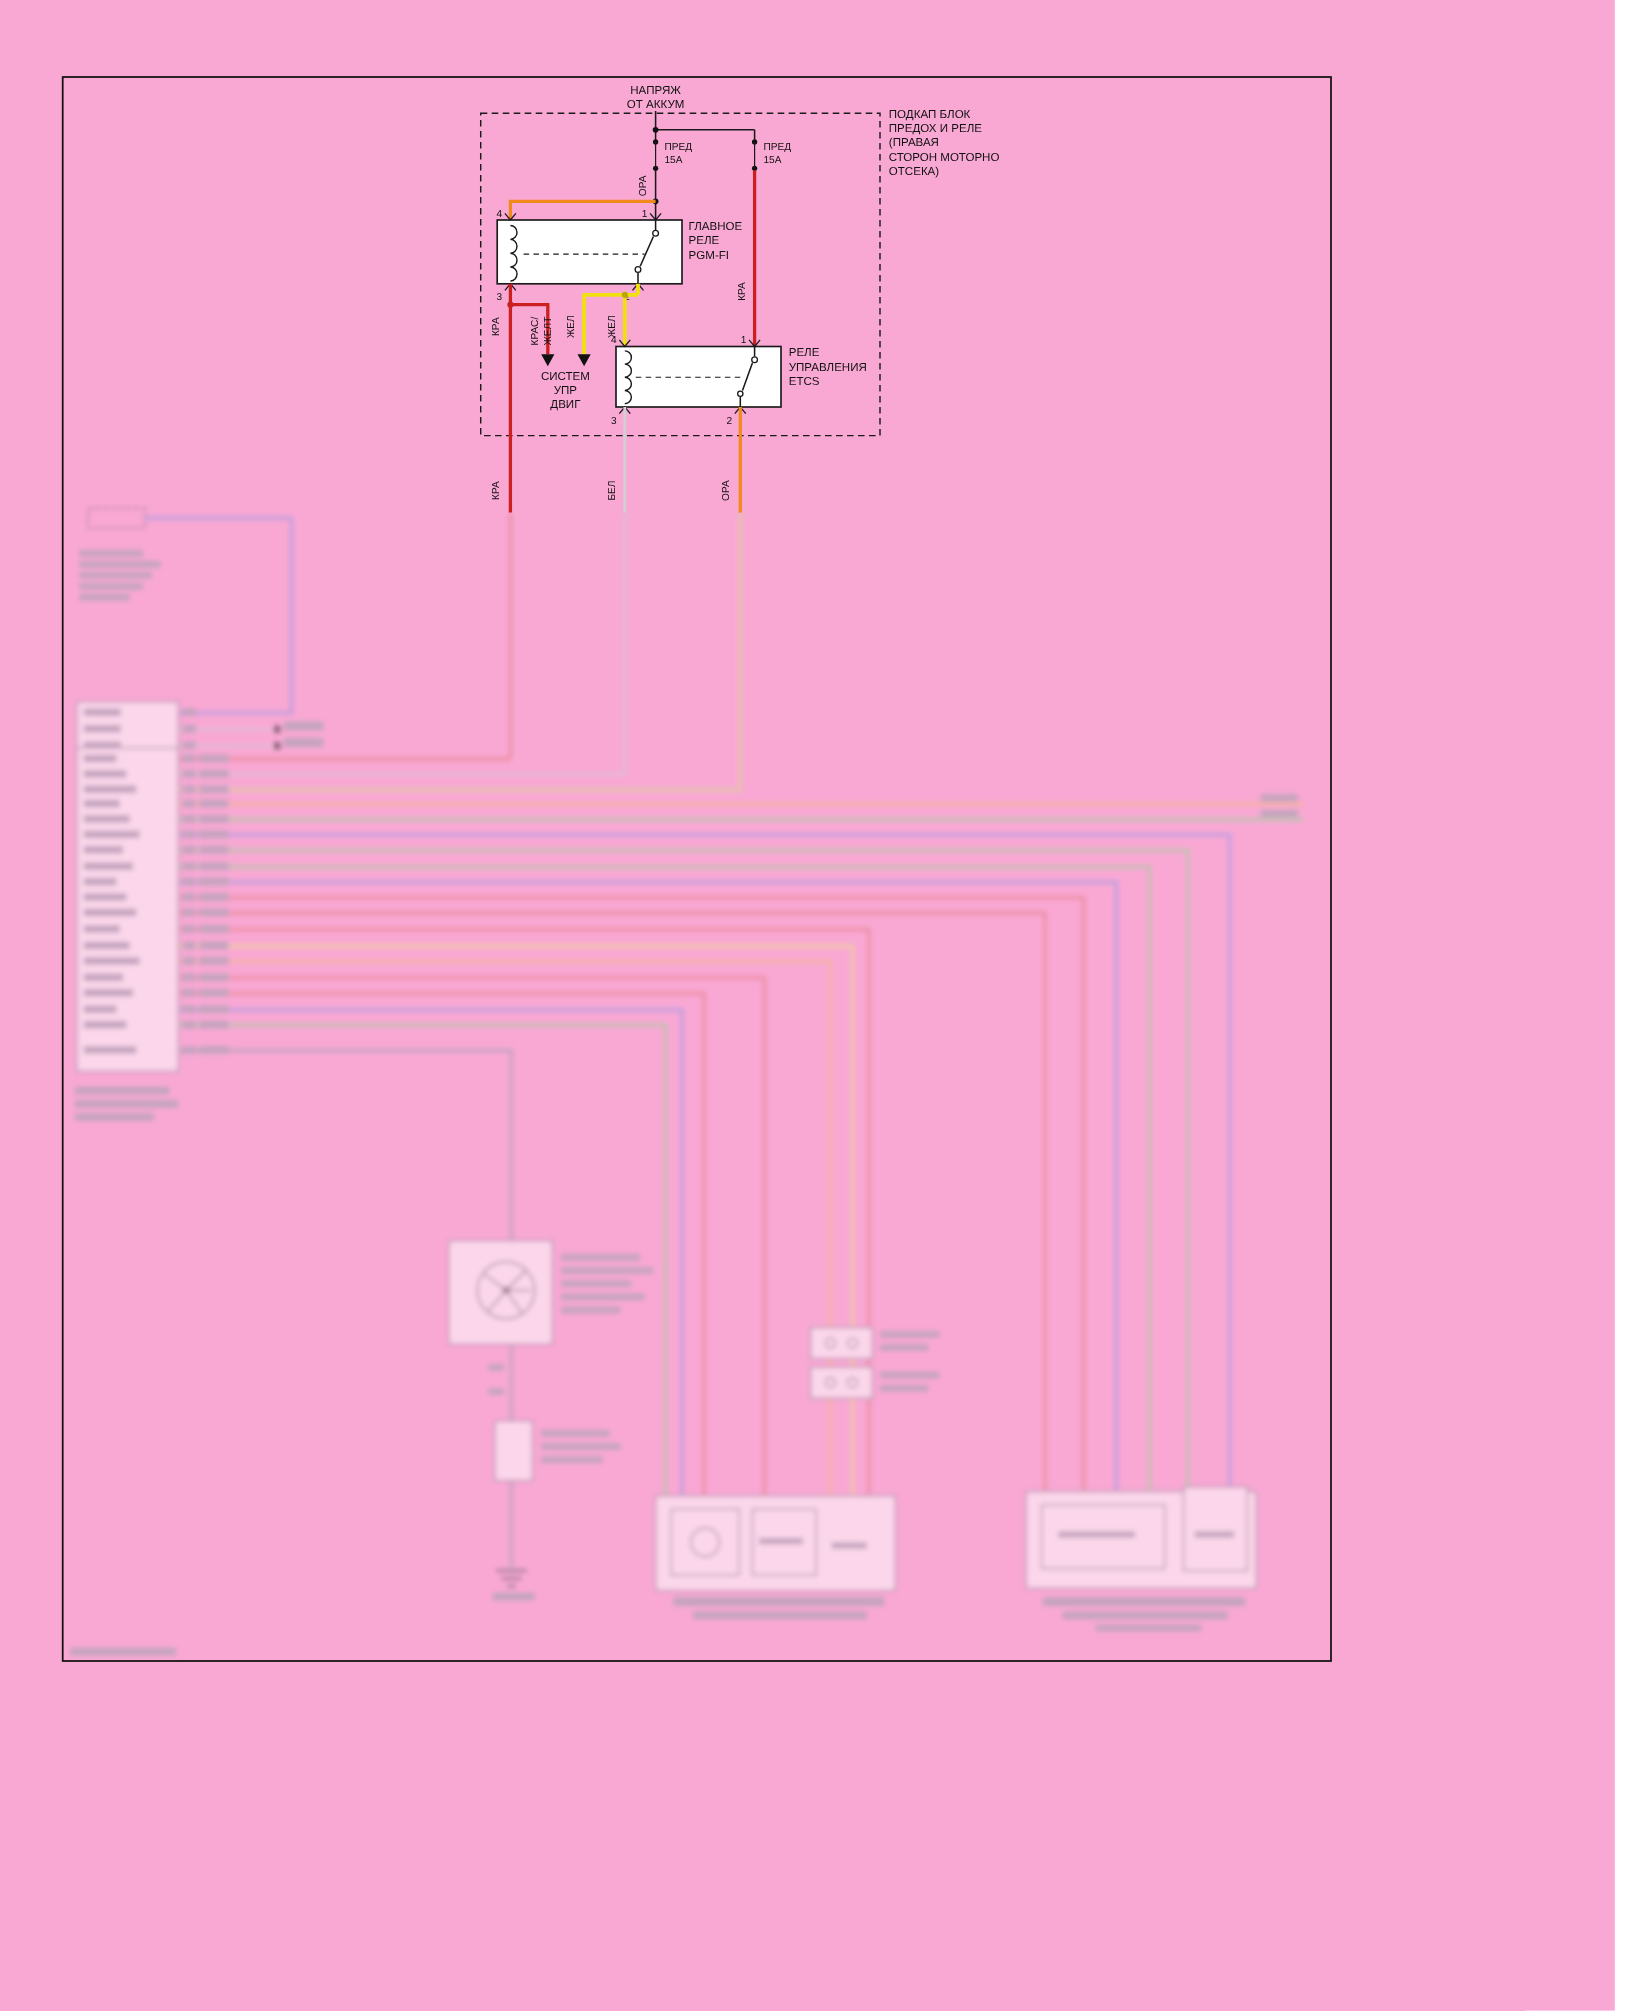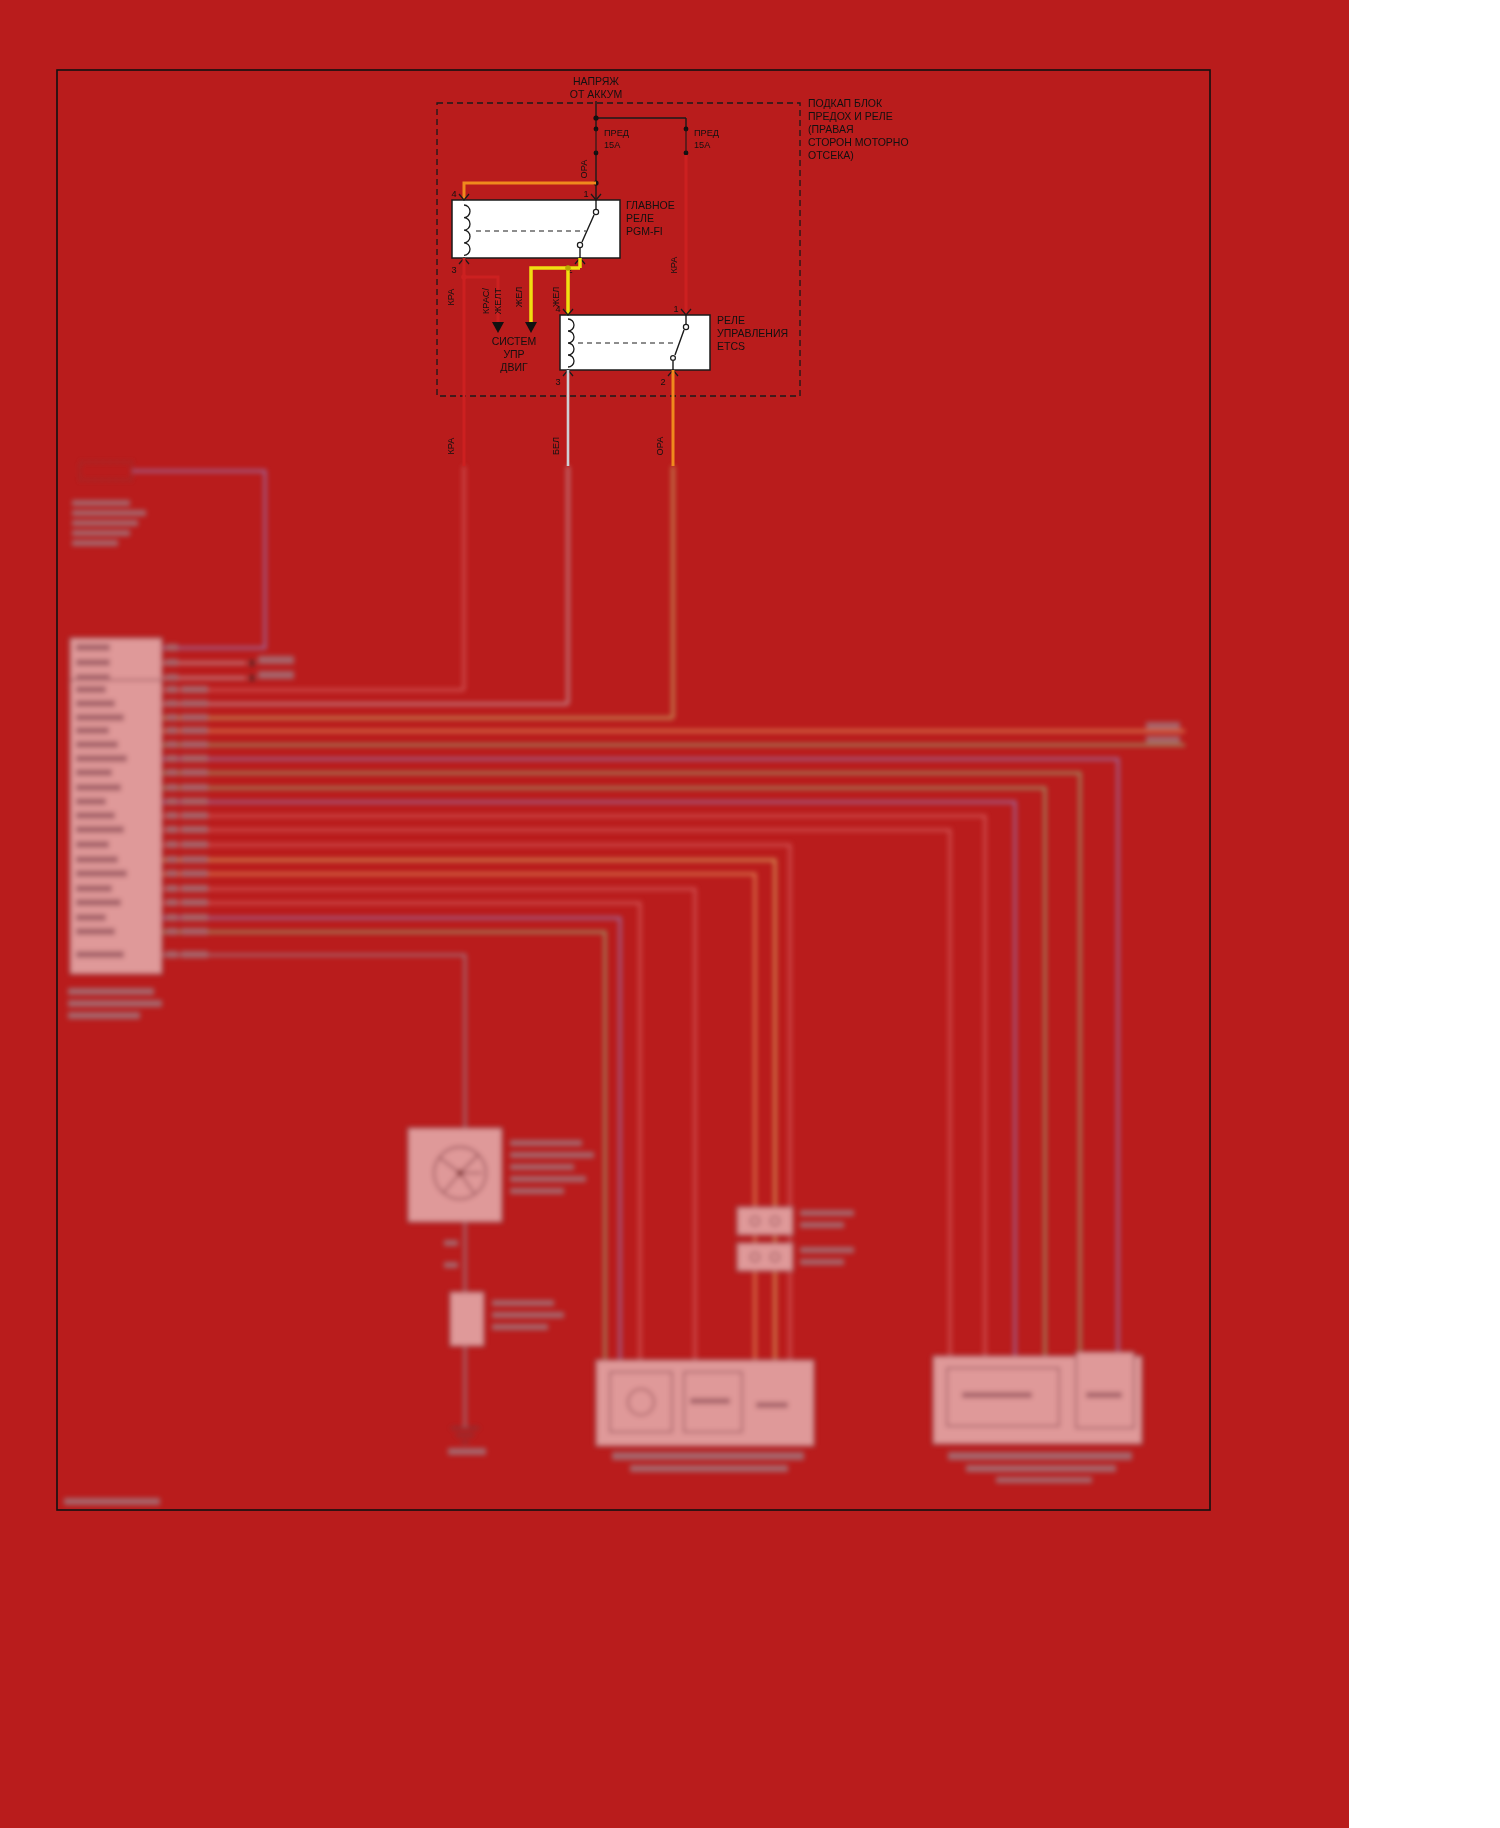--- a/index.html
+++ b/index.html
@@ -1,16 +1,16 @@
 <!DOCTYPE html>
 <html><head>
 <meta charset="utf-8">
 <style>
   html,body{margin:0;padding:0;background:#fff;}
-  .stage{position:relative;width:1349px;height:1828px;background:#b91c1c;overflow:hidden;
+  .stage{position:relative;width:1468px;height:1828px;background:#f9a8d4;overflow:hidden;
          font-family:"Liberation Sans",sans-serif;}
   svg{position:absolute;left:0;top:0;}
   text{font-family:"Liberation Sans",sans-serif;fill:#111;}
   .t10{font-size:10.5px;}
   .t9{font-size:9.2px;}
   .sm{fill:#98a0ac;}
   .blk{stroke:#1a1a1a;stroke-width:1.4;fill:none;}
   .box{stroke:#1a1a1a;stroke-width:1.5;fill:#fff;}
   .gbox{stroke:#7b8494;stroke-width:1.6;fill:#fff;}
 </style>

